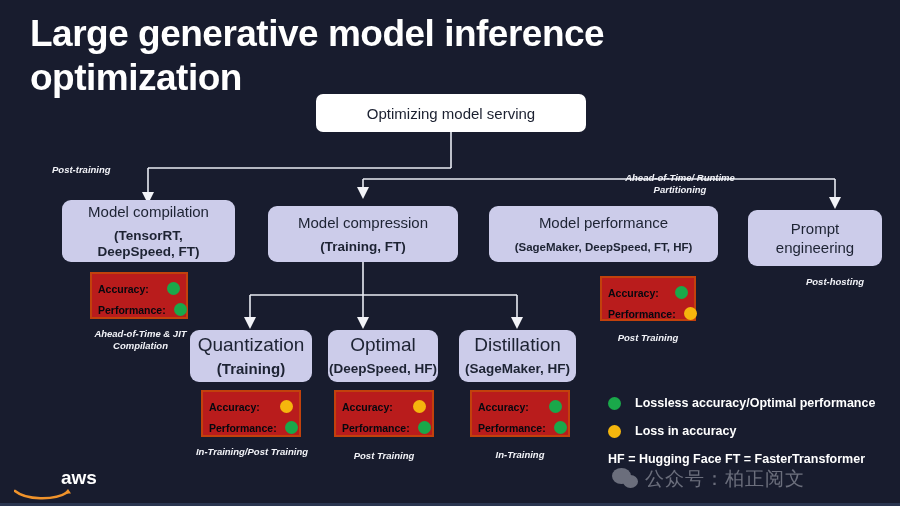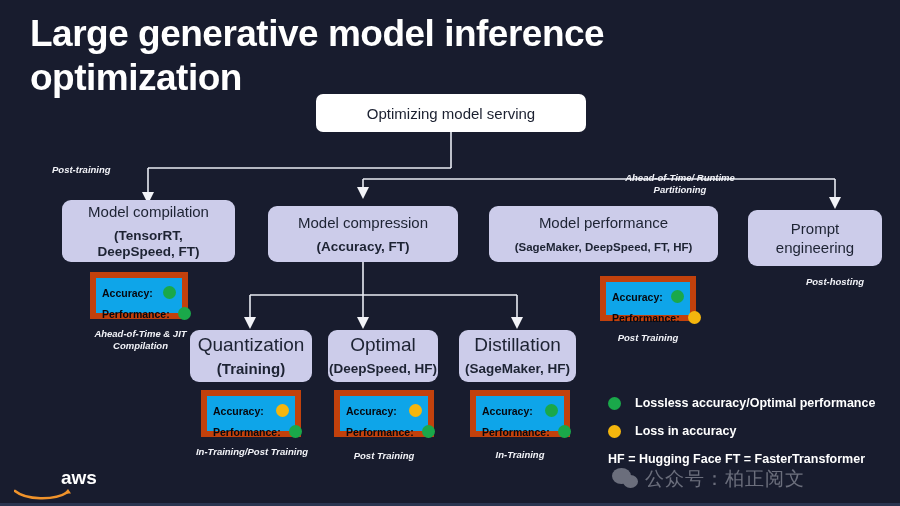--- a/index.html
+++ b/index.html
@@ -57,22 +57,22 @@
     font-weight:bold;
     line-height:12px;
     text-align:center;
     white-space:pre-line;
   }
 
   
   .badge{
     position:absolute;
     box-sizing:border-box;
-    background:#0ea5e9;
-    border:6px solid #c2410c;
+    background:#b91c1c;
+    border:2px solid #c2410c;
     padding:4px 6px 4px 6px;
   }
   .badge .row{
     display:flex;align-items:center;justify-content:space-between;
     height:21px;
   }
   .badge .lbl{
     color:#06080f;font-size:10.5px;font-weight:bold;white-space:nowrap;
   }
   .dot{
@@ -169,21 +169,21 @@
   <div class="cap" style="left:760px;top:276px;width:150px;">Post-hosting</div>
 
   <div class="node lav" style="left:62px;top:200px;width:173px;height:62px;">
     <div class="t1">Model compilation</div>
     <div class="t2" style="white-space:pre-line;">(TensorRT,
 DeepSpeed, FT)</div>
   </div>
 
   <div class="node lav" style="left:268px;top:206px;width:190px;height:56px;">
     <div class="t1">Model compression</div>
-    <div class="t2">(Accuracy, FT)</div>
+    <div class="t2">(Training, FT)</div>
   </div>
 
   <div class="node lav" style="left:489px;top:206px;width:229px;height:56px;">
     <div class="t1">Model performance</div>
     <div class="t2 sm">(SageMaker, DeepSpeed, FT, HF)</div>
   </div>
 
   <div class="node lav" style="left:748px;top:210px;width:134px;height:56px;">
     <div class="t1" style="white-space:pre-line;">Prompt
 engineering</div>

